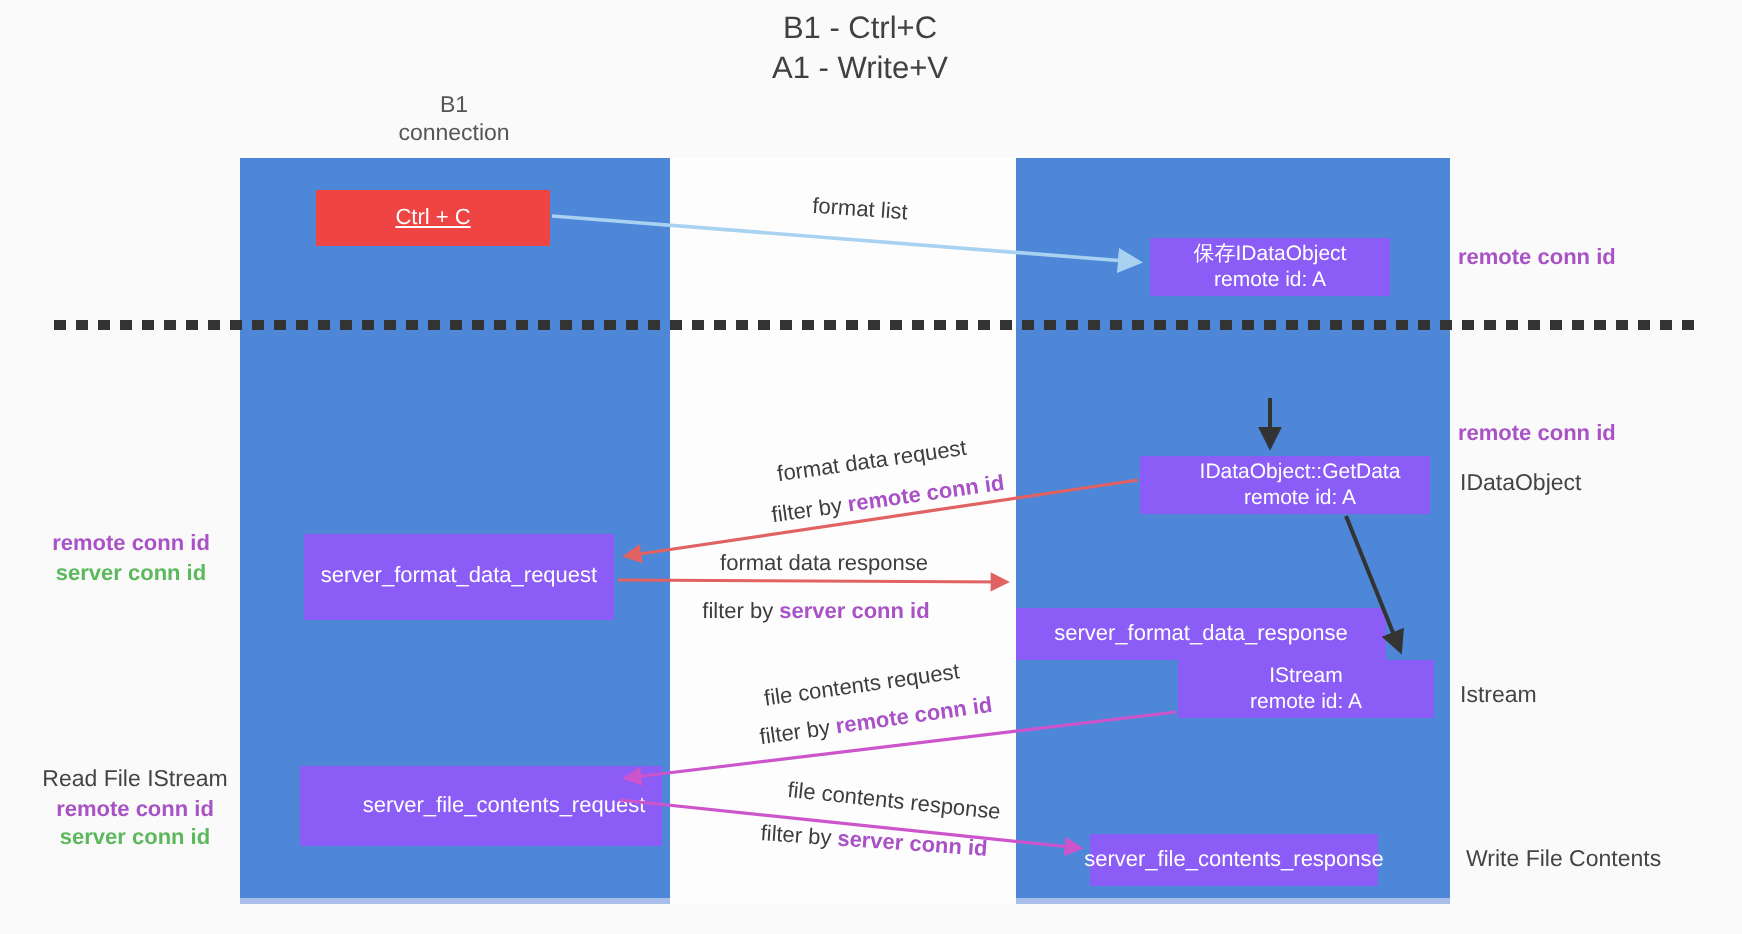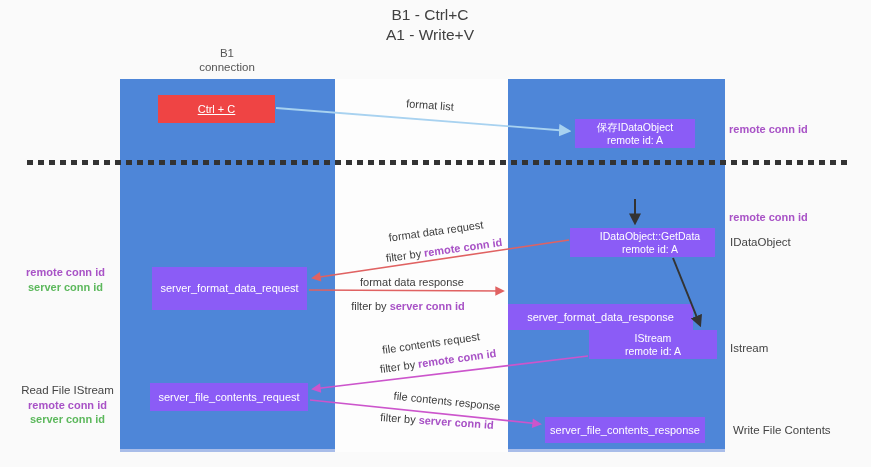--- a/index.html
+++ b/index.html
@@ -115,25 +115,25 @@
 
   <div class="box orange" style="left:508px;top:281px;width:185px;height:26px;margin-top:23px;">
     <div>server_format_data_response</div>
   </div>
 
   <div class="box orange" style="left:589px;top:330px;width:128px;height:29px;">
     <div class="l2">IStream</div>
     <div class="l2">remote id: A</div>
   </div>
 
-  <div class="box orange" style="left:150px;top:383px;width:158px;height:28px;">
+  <div class="box orange" style="left:150px;top:383px;width:158px;height:40px;padding-left:23px;">
     <div>server_file_contents_request</div>
   </div>
 
-  <div class="box orange" style="left:545px;top:417px;width:160px;height:26px;align-items:center;">
+  <div class="box orange" style="left:545px;top:417px;width:144px;height:26px;align-items:center;">
     <div>server_file_contents_response</div>
   </div>
 
   <div class="side purple" style="left:729px;top:123px;">remote conn id</div>
   <div class="side purple" style="left:729px;top:211px;">remote conn id</div>
   <div class="side dark" style="left:730px;top:236px;">IDataObject</div>
   <div class="side dark" style="left:730px;top:342px;">Istream</div>
   <div class="side dark" style="left:733px;top:424px;">Write File Contents</div>
 
   <div class="lblock" style="left:18px;top:265px;width:95px;">

